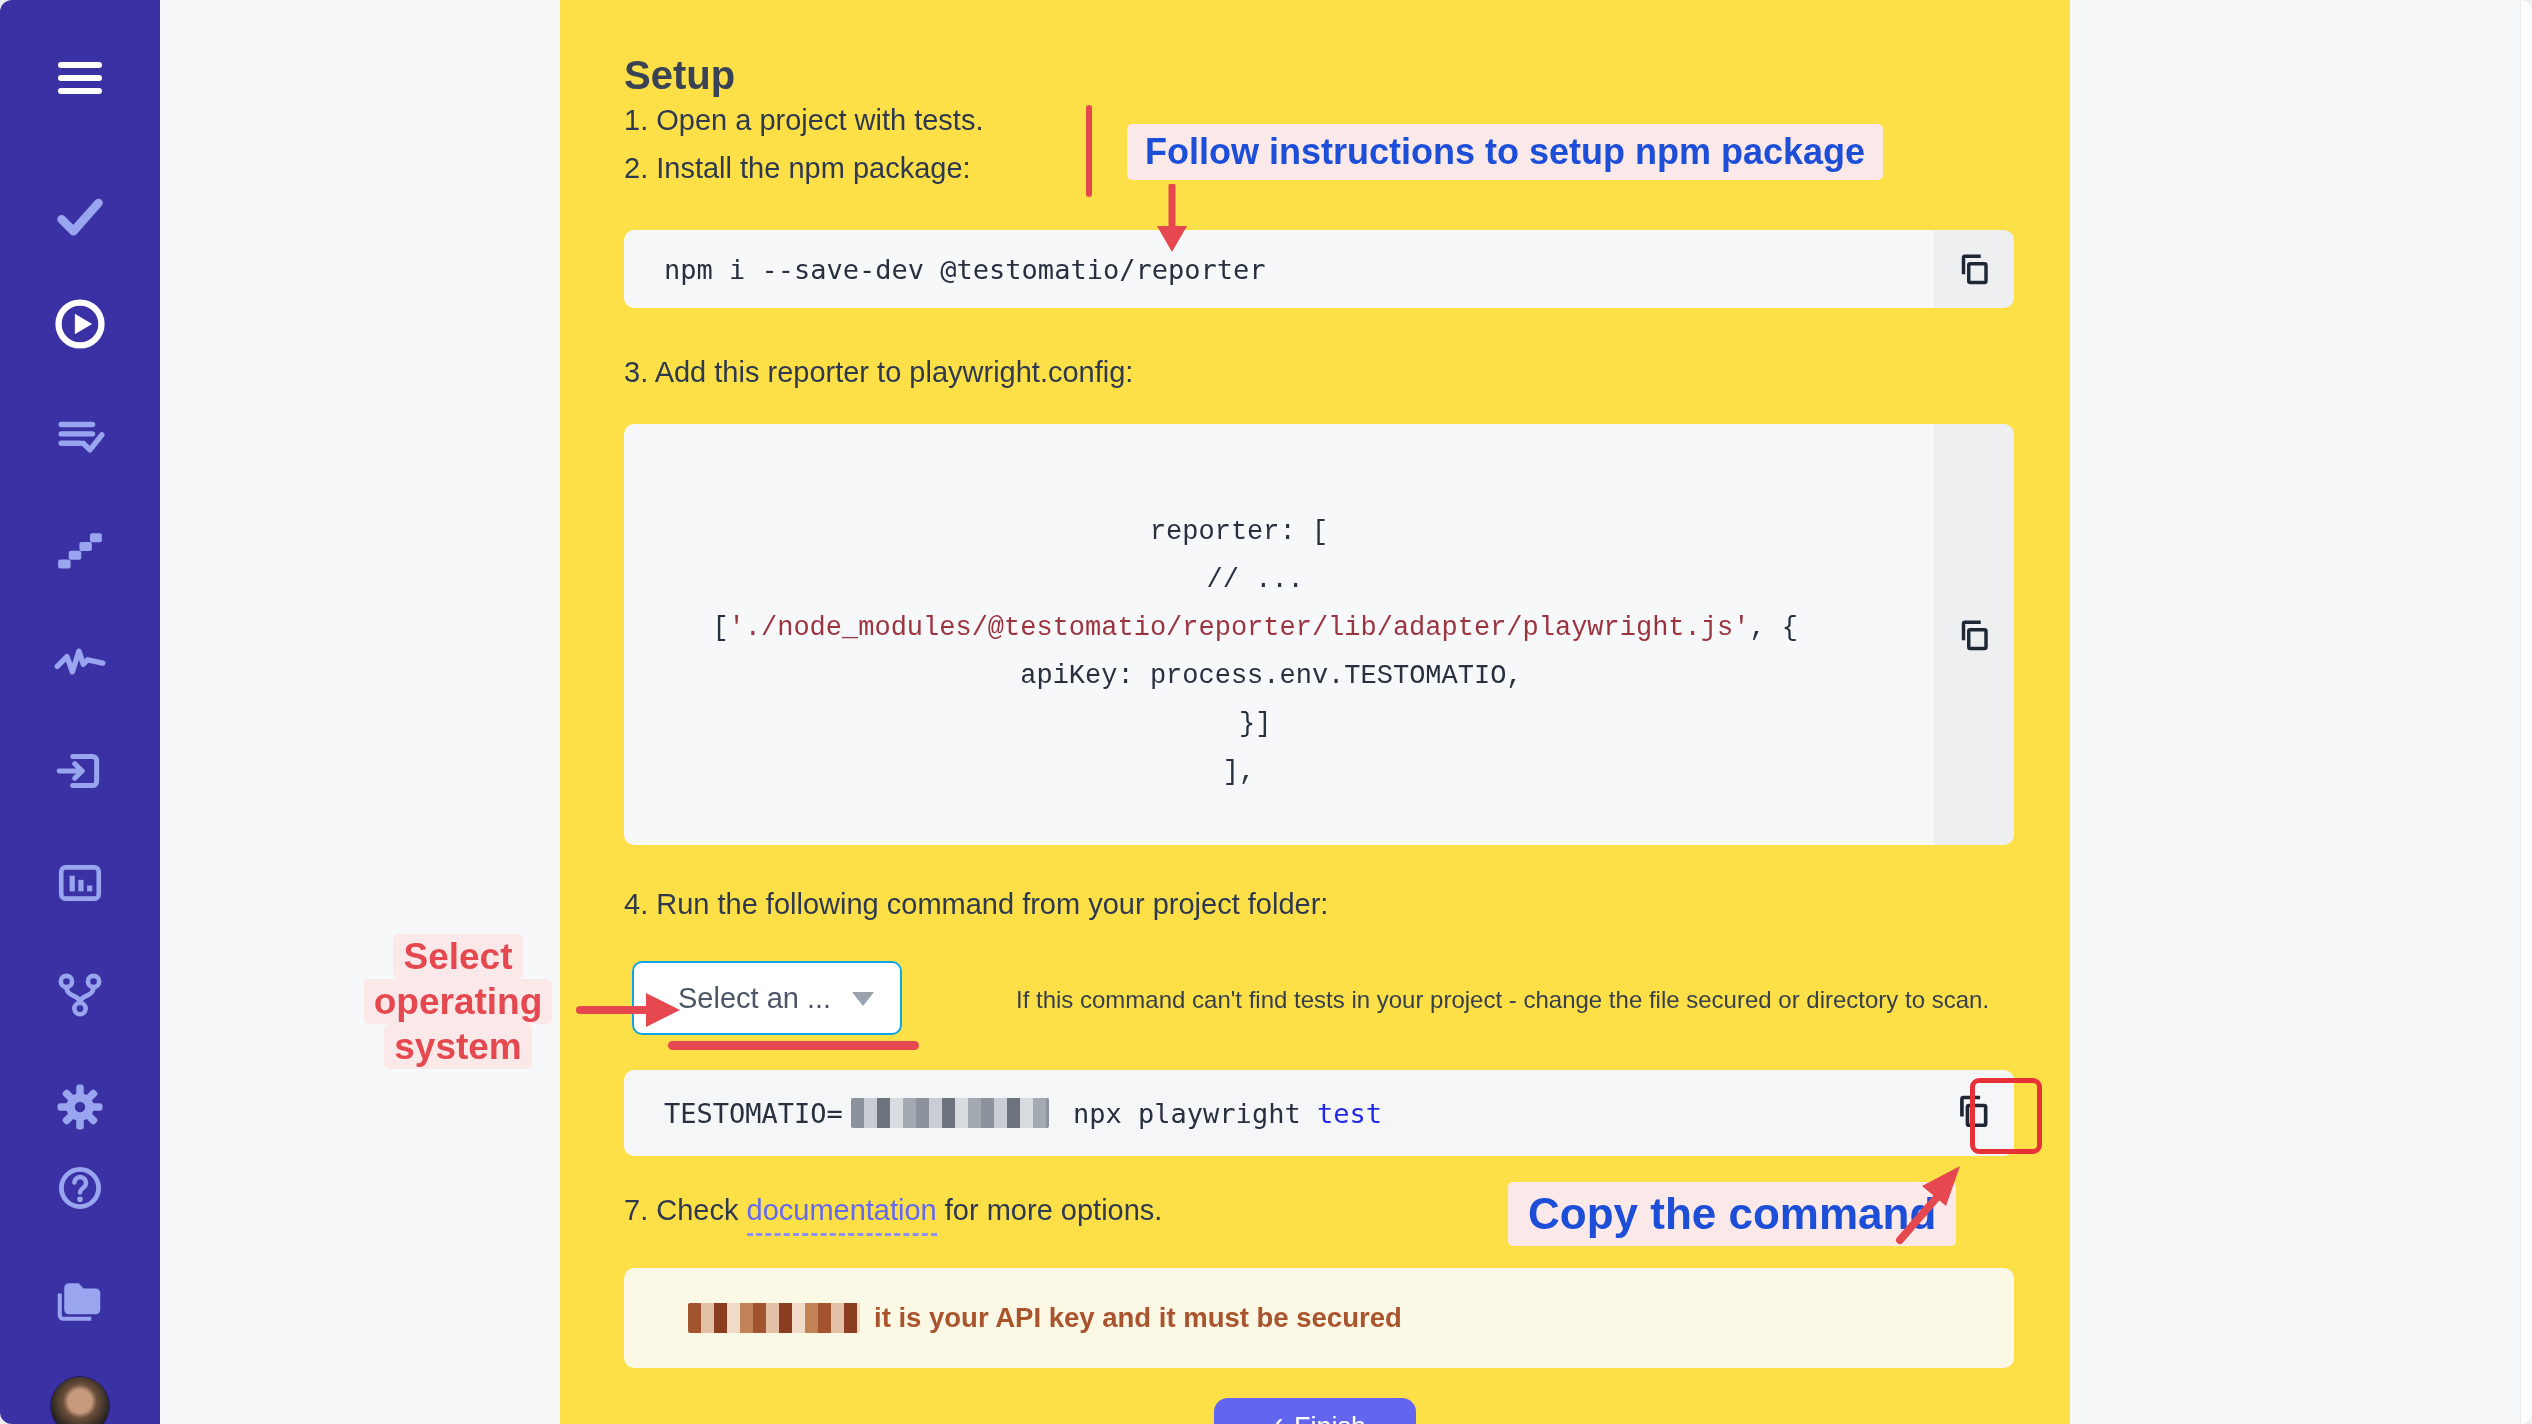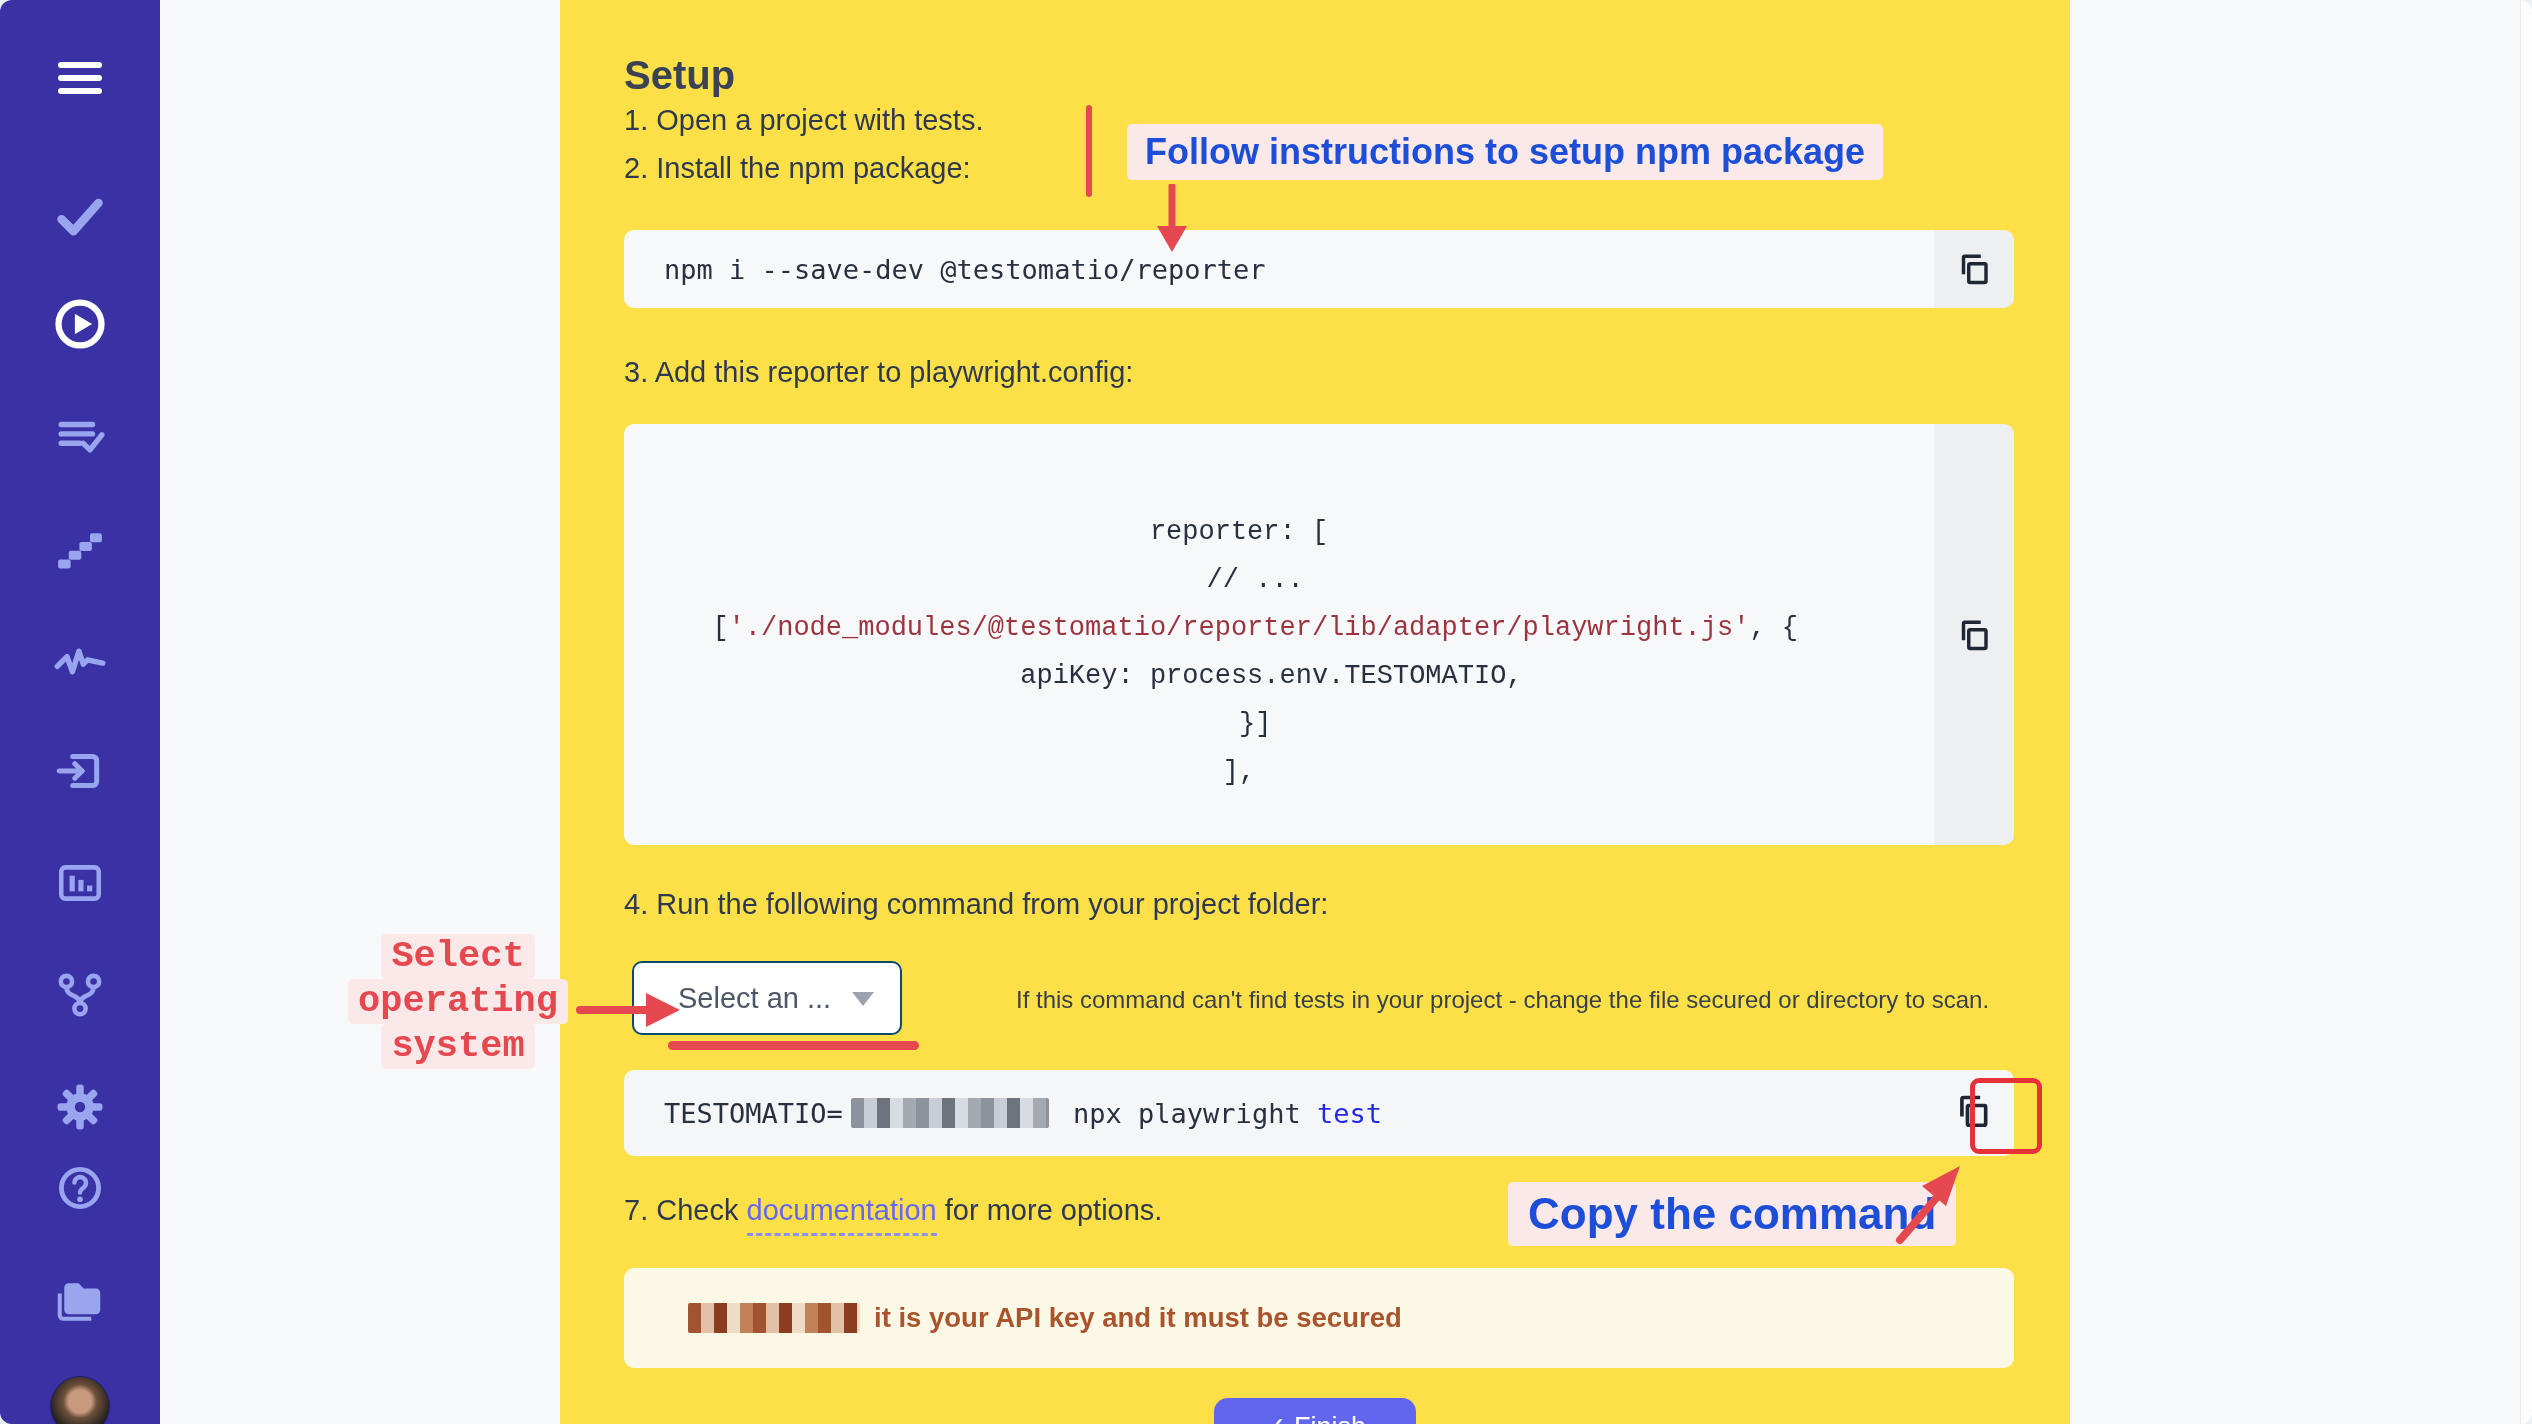--- a/index.html
+++ b/index.html
@@ -51,21 +51,21 @@
       repeating-linear-gradient(90deg,#8d939c 0 13px,#c9ced4 13px 26px,#6e747e 26px 39px,#d8dbdf 39px 52px,#a4aab2 52px 65px),
       repeating-linear-gradient(0deg,rgba(255,255,255,0) 0 10px,rgba(40,44,52,.28) 10px 20px,rgba(255,255,255,.35) 20px 30px);}
   .m-key{width:198px;margin:0 8px;}
   .m-brown{width:172px;margin-right:14px;
     background-image:
       repeating-linear-gradient(90deg,#a2542f 0 13px,#e3c1a6 13px 26px,#8a3e1f 26px 39px,#efdcc8 39px 52px,#c08256 52px 65px),
       repeating-linear-gradient(0deg,rgba(255,255,255,0) 0 10px,rgba(90,40,10,.3) 10px 20px,rgba(255,248,235,.4) 20px 30px);}
 
   
   .os-select{position:absolute;left:72px;top:961px;width:270px;height:74px;background:#fff;
-             border:2px solid #0c4a6e;border-radius:10px;box-sizing:border-box;cursor:pointer;
+             border:2px solid #0ea5e9;border-radius:10px;box-sizing:border-box;cursor:pointer;
              display:flex;align-items:center;}
   .os-select .val{margin-left:44px;font-size:29px;color:#4d5666;}
   .caret{position:absolute;right:26px;top:50%;margin-top:-6px;width:0;height:0;
          border-left:11px solid transparent;border-right:11px solid transparent;
          border-top:14px solid #9aa3ad;}
   .hint{position:absolute;left:456px;top:986px;font-size:24px;color:#373f4c;}
 
   
   .warn{position:absolute;left:64px;top:1268px;width:1390px;height:100px;background:#fcf8e6;
         border-radius:10px;display:flex;align-items:center;padding-left:64px;box-sizing:border-box;
@@ -79,21 +79,21 @@
              border-left:1px solid #e8eaec;cursor:pointer;}
 
   
   .anno{position:absolute;z-index:5;}
   .pink{background:#fbe9ea;color:#1d4ed8;font-weight:bold;border-radius:5px;}
   .follow-label{left:1127px;top:124px;font-size:36px;padding:7px 18px;white-space:nowrap;}
   .vline{left:1086px;top:105px;width:6px;height:92px;background:#e5484f;border-radius:3px;}
   .arrow-down{left:1150px;top:184px;}
   .sel-label{left:350px;top:934px;width:216px;display:flex;flex-direction:column;align-items:center;}
   .sel-label span{background:#fbe9ea;color:#e5484f;font-weight:bold;font-size:37px;
-                  line-height:45px;padding:0 10px;border-radius:5px;white-space:nowrap;font-family:Liberation Mono, monospace;}
+                  line-height:45px;padding:0 10px;border-radius:5px;white-space:nowrap;}
   .arrow-right{left:576px;top:988px;}
   .underline{left:668px;top:1041px;width:251px;height:9px;background:#e5484f;border-radius:5px;}
   .copy-label{left:1508px;top:1182px;font-size:44px;padding:7px 20px;white-space:nowrap;}
   .arrow-diag{left:1888px;top:1160px;}
   .copy-frame{left:1970px;top:1078px;width:62px;height:66px;border:5px solid #e73138;
               border-radius:9px;background:transparent;}
 </style>
 </head>
 <body>
 

